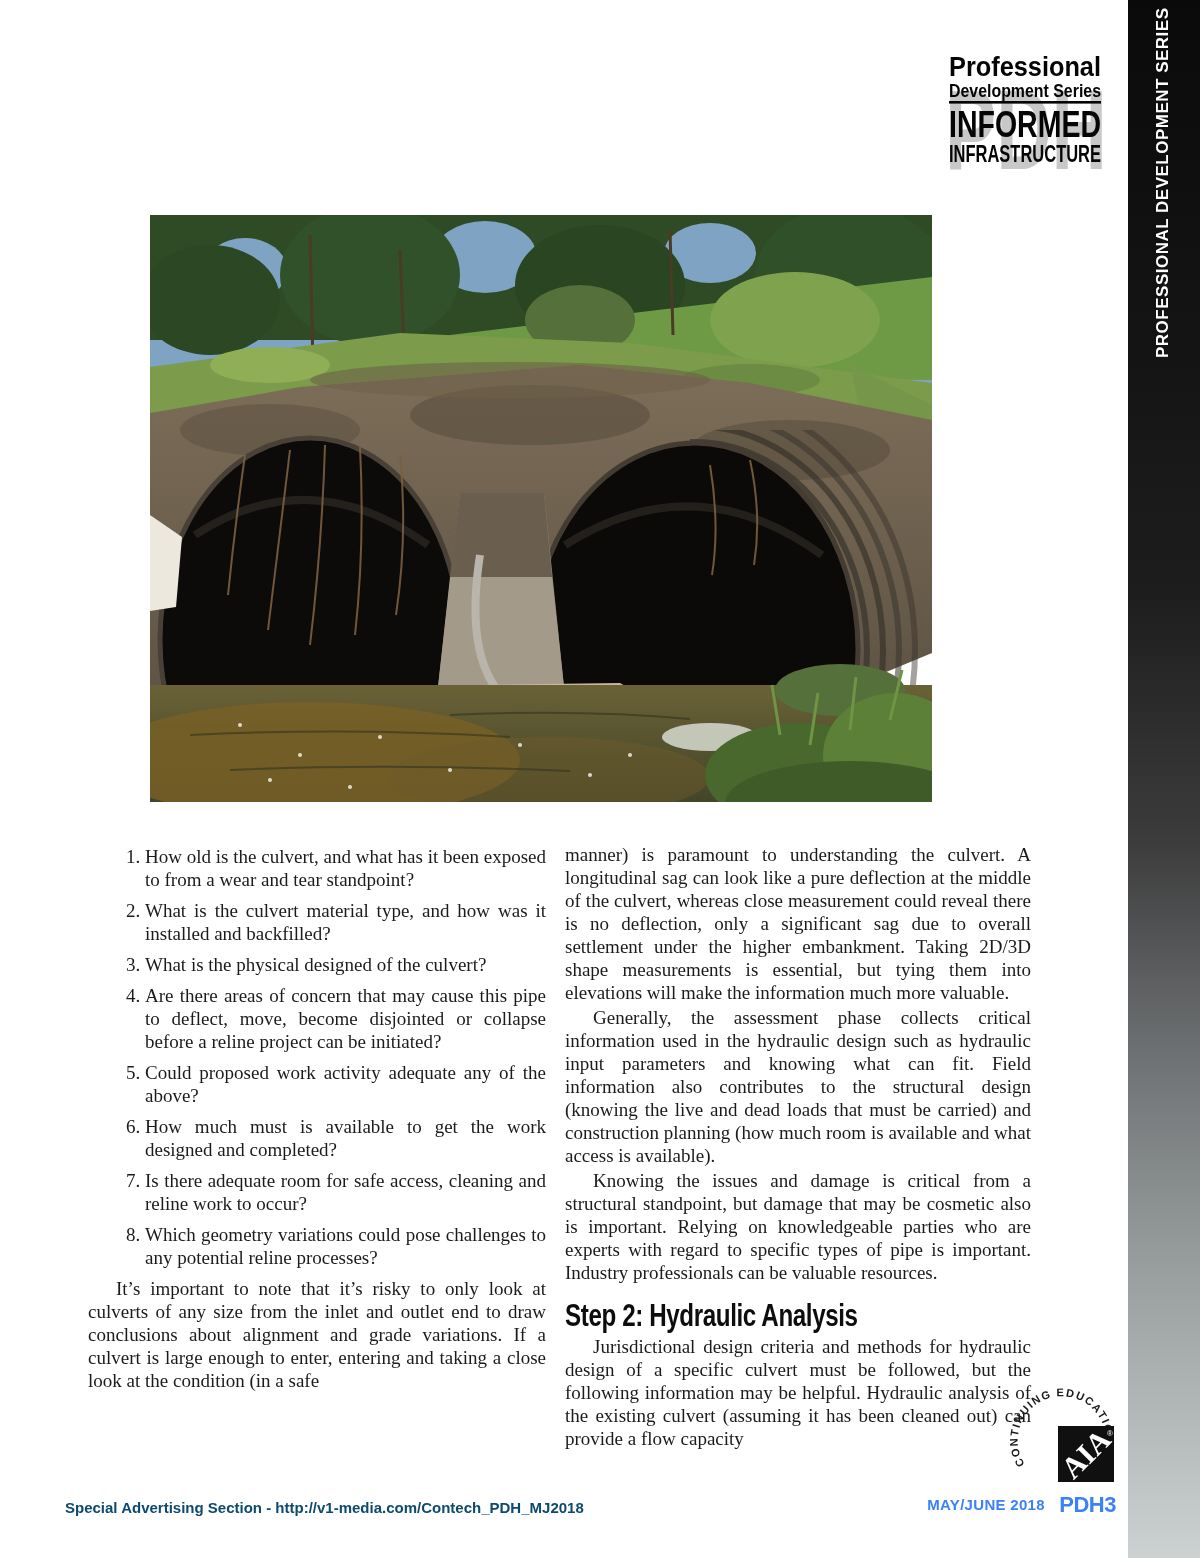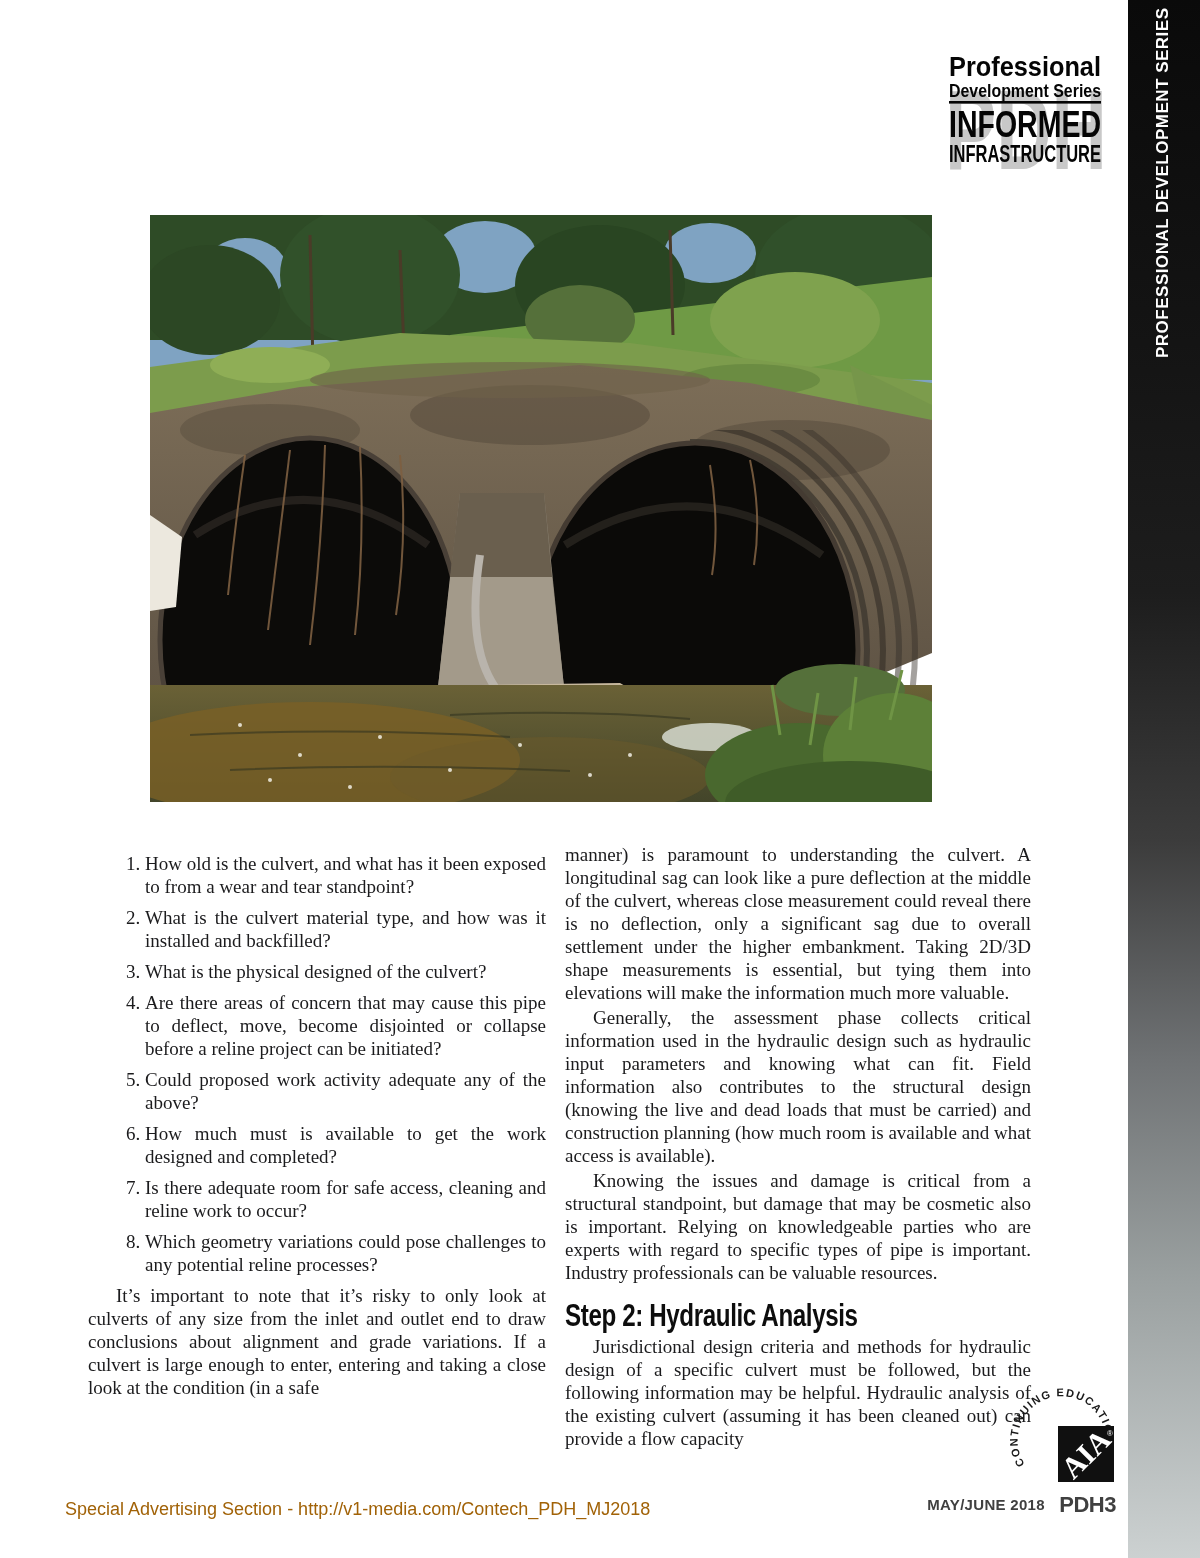--- a/index.html
+++ b/index.html
@@ -34,37 +34,37 @@
 
   
   .col {
     position:absolute; top:843px; font-size:19px; line-height:23px;
     color:#1b1b1d; text-align:justify;
   }
   .col-left  { left:88px;  width:458px; }
   .col-right { left:553px; width:466px;margin-left:12px; }
   .col p { margin:0 0 2px 0; }
   .col p.indent { text-indent:28px; }
-  ol.questions { margin:9px 0 4px 0; padding-left:57px; }
+  ol.questions { margin:2px 0 4px 0; padding-left:57px; }
   ol.questions li { margin-bottom:8px; text-align:justify; }
   .step-heading {
     font-family:"Liberation Sans", sans-serif; font-weight:900;
     font-size:31px; letter-spacing:-0.5px; color:#0d0d0d;
     transform:scaleX(0.78); transform-origin:left center;
     white-space:nowrap; margin:20px 0 8px 0;
   }
 
   
   .footer-left {
     position:absolute; left:65px; top:1499px;
-    font-family:"Liberation Sans", sans-serif; font-size:18px; color:#a16207;
+    font-family:"Liberation Sans", sans-serif; font-size:15px; color:#0c4a6e;font-weight:bold;
   }
   .footer-right {
     position:absolute; right:84px; top:1492px; text-align:center;
-    font-family:"Liberation Sans", sans-serif; color:#404040; white-space:nowrap;
+    font-family:"Liberation Sans", sans-serif; color:#3b82f6; white-space:nowrap;
   }
   .footer-issue { font-weight:bold; font-size:15px; letter-spacing:0.3px; vertical-align:baseline; }
   .footer-page  { font-weight:900; font-size:22px; letter-spacing:-0.5px; margin-left:10px; vertical-align:-2px; }
 
   
   .aia-badge { position:absolute; left:1008px; top:1378px; width:112px; height:110px; }
 </style>
 </head>
 <body>
 

